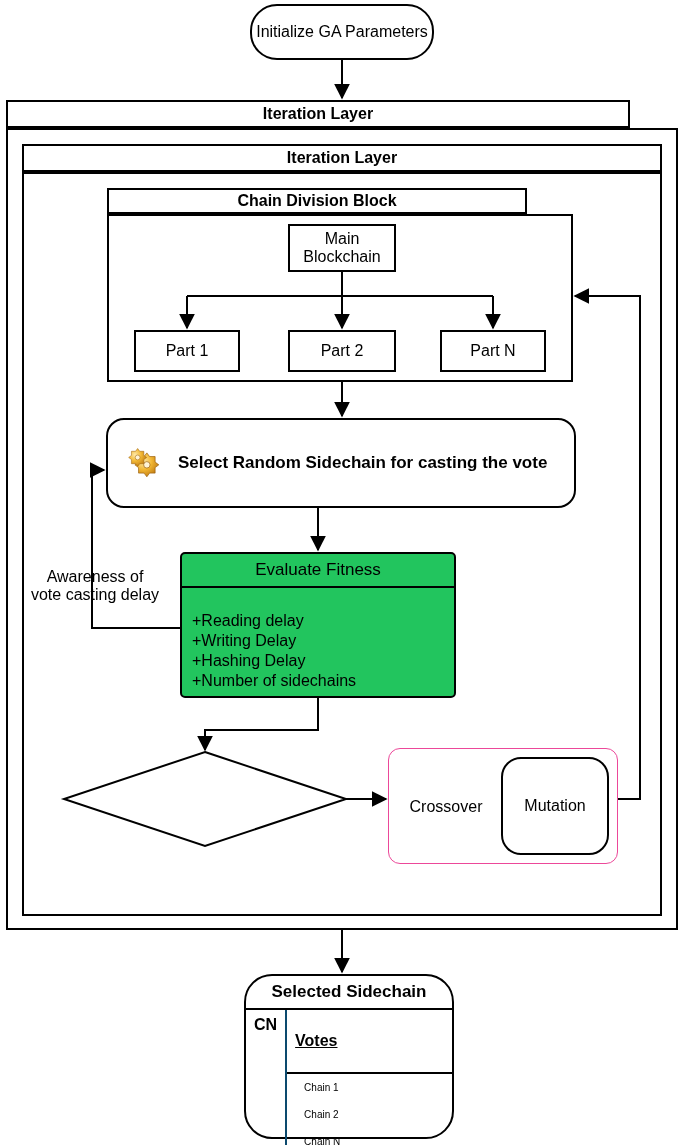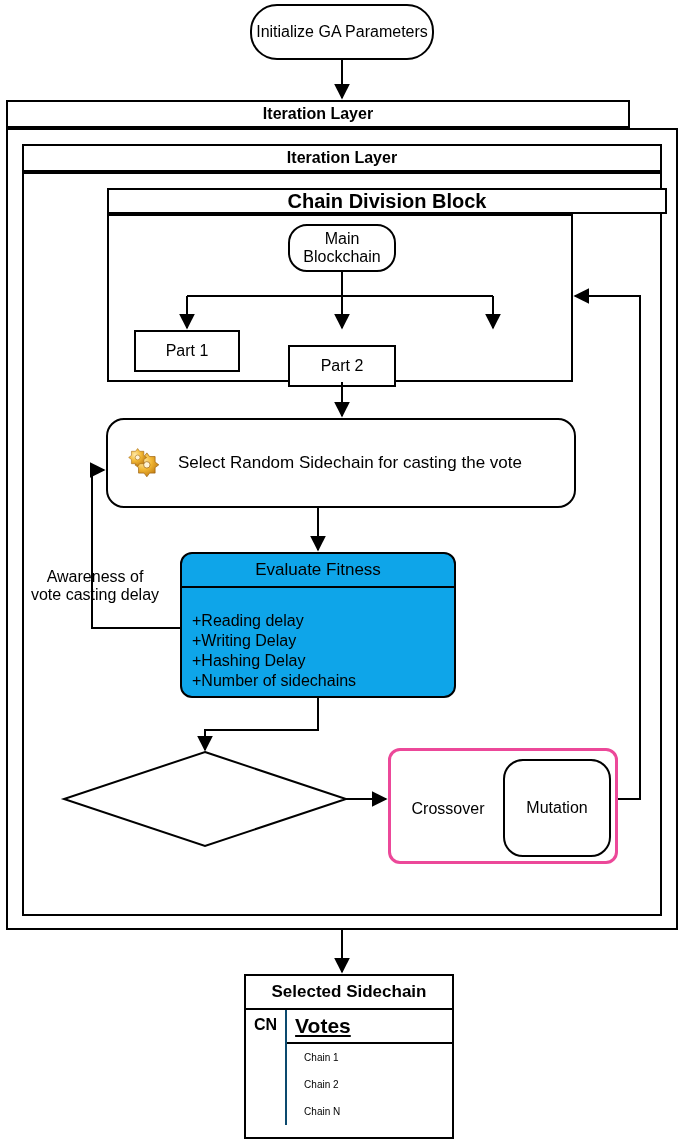--- a/index.html
+++ b/index.html
@@ -41,55 +41,55 @@
   }
   svg.arrows { position: absolute; left: 0; top: 0; width: 685px; height: 1145px; pointer-events: none; }
   .label {
     position: absolute;
     text-align: center;
     font-size: 16px;
   }
   .fitness-box {
     position: absolute;
     border: 2px solid #000;
-    border-radius: 12px;
-    background: #0ea5e9;
+    border-radius: 5px;
+    background: #22c55e;
   }
   .fitness-title {
     border-bottom: 2px solid #000;
     text-align: center;
     padding: 6px 0;
     font-size: 17px;
   }
   .fitness-body {
     padding: 22px 10px;
     font-size: 16px;
   }
   .fitness-body div { margin: 2px 0; }
   .gm-box {
     position: absolute;
-    border: 3px solid #ec4899;
+    border: 1px solid #ec4899;
     border-radius: 12px;
     background: #fff;
   }
   .gm-inner {
     position: absolute;
     text-align: center;
     font-size: 16px;
     display: flex;
     align-items: center;
     justify-content: center;
   }
   .mutation-outline {
     position: absolute;
     border: 2px solid #000;
     border-radius: 20px;
   }
   .gear-svg { width: 46px; height: 46px; flex-shrink: 0; }
-  .select-text { font-weight: normal; font-size: 17px; margin-left: 10px; }
+  .select-text { font-weight: bold; font-size: 17px; margin-left: 10px; }
   .selected-box {
     position: absolute;
     border: 2px solid #000;
     background: #fff;
   }
   .selected-title {
     border-bottom: 2px solid #000;
     font-weight: bold;
     text-align: center;
     padding: 6px 0;
@@ -100,22 +100,22 @@
     border-right: 2px solid #0c4a6e;
     font-weight: bold;
     padding: 6px 8px;
     font-size: 16px;
   }
   .selected-votes { flex: 1; }
   .votes-header {
     border-bottom: 2px solid #000;
     font-weight: bold;
     text-decoration: underline;
-    padding: 4px 8px;
-    font-size: 21px;
+    padding: 22px 8px;
+    font-size: 16px;
   }
   .votes-row { padding: 8px 8px; font-size: 10px; margin-left: 9px; }
 </style>
 </head>
 <body>
 
 <div class="canvas">
 
   <div class="box rounded" style="left:250px; top:4px; width:184px; height:56px;border-radius:27px;">
     <span>Initialize GA Parameters</span>
@@ -124,34 +124,37 @@
   <div class="title-bar" style="left:6px; top:100px; width:624px; height:28px;">
     <span>Iteration Layer</span>
   </div>
   <div class="outer-frame" style="left:6px; top:128px; width:672px; height:802px;"></div>
 
   <div class="title-bar" style="left:22px; top:144px; width:640px; height:28px;">
     <span>Iteration Layer</span>
   </div>
   <div class="outer-frame" style="left:22px; top:172px; width:640px; height:744px;"></div>
 
-  <div class="title-bar" style="left:107px; top:188px; width:560px; height:26px; font-size:20px;">
+  <div class="title-bar" style="left:107px; top:188px; width:420px; height:26px; font-size:16px;">
     <span>Chain Division Block</span>
   </div>
   <div class="outer-frame" style="left:107px; top:214px; width:466px; height:168px;"></div>
 
-  <div class="box" style="left:288px; top:224px; width:108px; height:48px;border-radius:19px;">
+  <div class="box" style="left:288px; top:224px; width:108px; height:48px;">
     <span>Main Blockchain</span>
   </div>
 
   <div class="box" style="left:134px; top:330px; width:106px; height:42px;">
     <span>Part 1</span>
   </div>
-  <div class="box" style="left:288px; top:330px; width:108px; height:42px;margin-top:15px;">
+  <div class="box" style="left:288px; top:330px; width:108px; height:42px;">
     <span>Part 2</span>
+  </div>
+  <div class="box" style="left:440px; top:330px; width:106px; height:42px;">
+    <span>Part N</span>
   </div>
 
   <div class="box rounded" style="left:106px; top:418px; width:470px; height:90px; justify-content:flex-start; padding-left:14px;">
     <svg class="gear-svg" viewBox="0 0 100 100">
       <defs>
         <radialGradient id="gg" cx="35%" cy="35%" r="70%">
           <stop offset="0%" stop-color="#ffe9a8"></stop>
           <stop offset="50%" stop-color="#f2b733"></stop>
           <stop offset="100%" stop-color="#c07b12"></stop>
         </radialGradient>
@@ -191,21 +194,21 @@
   <div class="gm-box" style="left:388px; top:748px; width:230px; height:116px;">
     <div class="gm-inner" style="left:4px; top:0; width:106px; height:116px;">
       <span>Crossover</span>
     </div>
     <div class="mutation-outline" style="left:112px; top:8px; width:108px; height:98px;"></div>
     <div class="gm-inner" style="left:112px; top:8px; width:108px; height:98px;">
       <span>Mutation</span>
     </div>
   </div>
 
-  <div class="selected-box" style="left:244px; top:974px; width:210px; height:165px;">
+  <div class="selected-box" style="left:244px; top:974px; width:210px; height:165px;border-radius:28px;">
     <div class="selected-title">
       <span>Selected Sidechain</span>
     </div>
     <div class="selected-table">
       <div class="selected-cn">
         <span>CN</span>
       </div>
       <div class="selected-votes">
         <div class="votes-header">
           <span>Votes</span>

